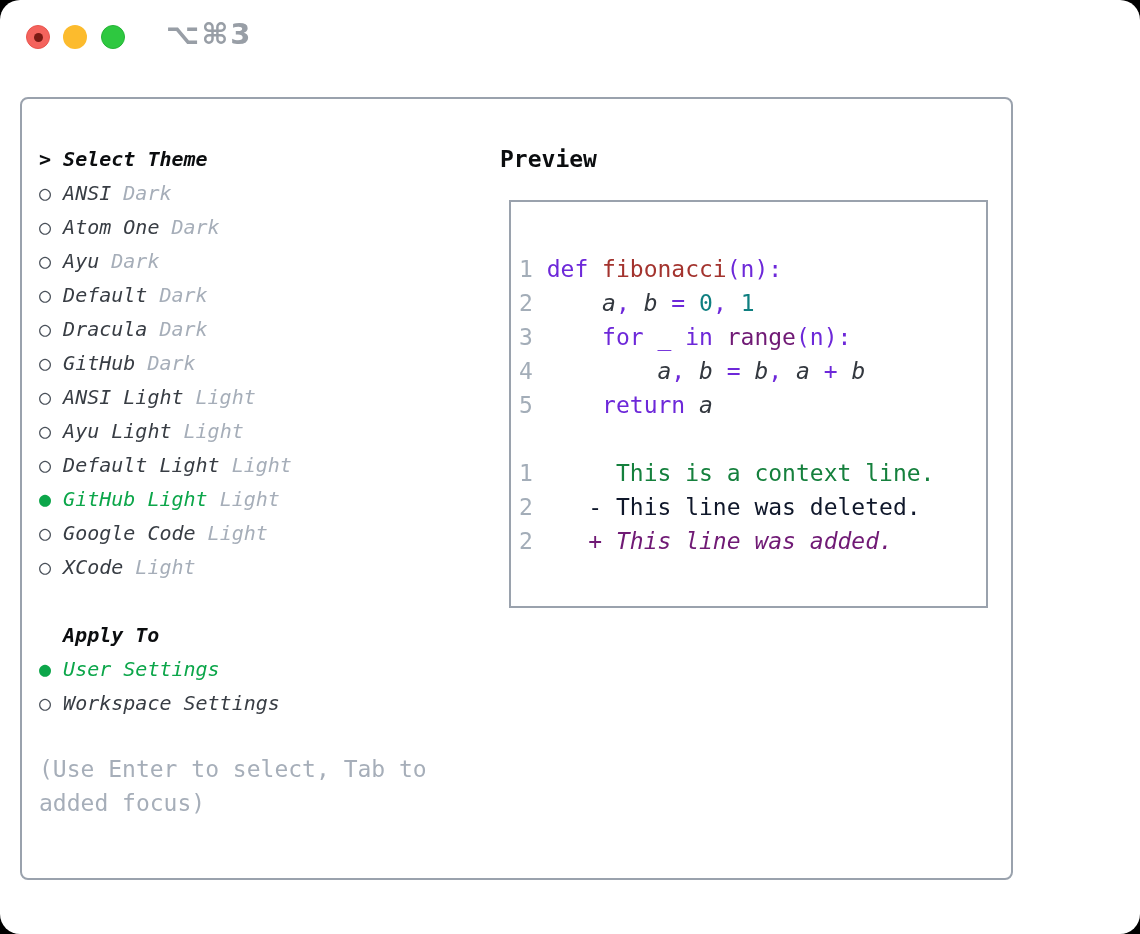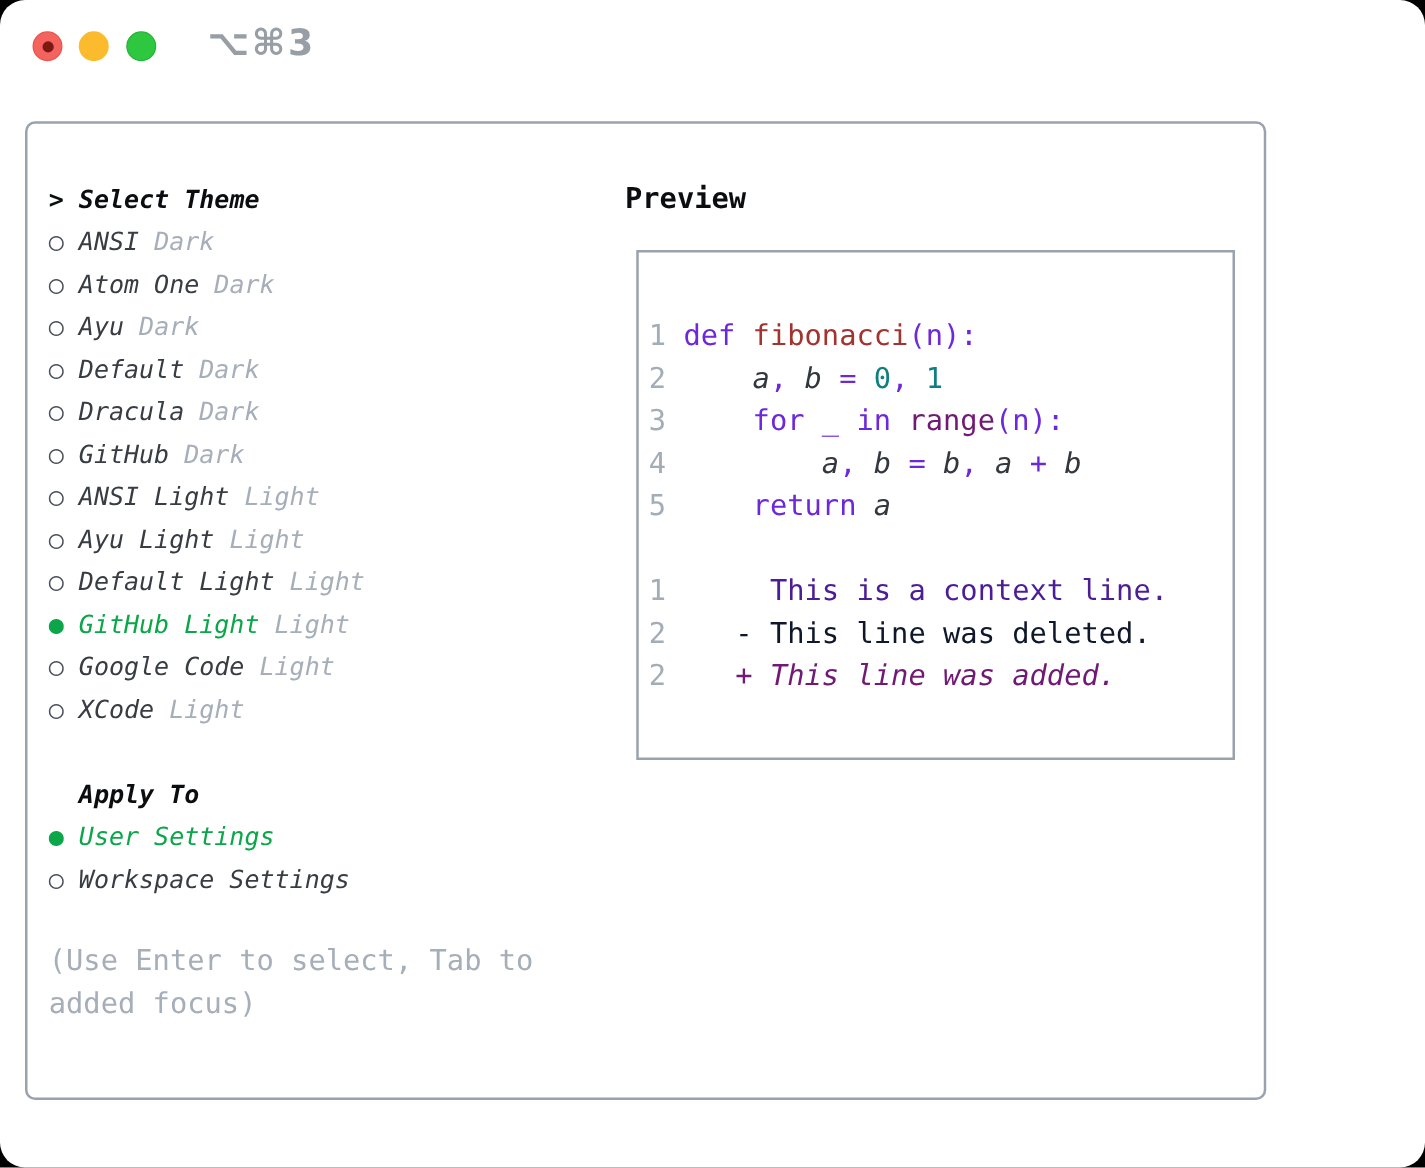--- a/index.html
+++ b/index.html
@@ -53,21 +53,21 @@
   #code-lines{
     position:absolute;left:8px;top:50px;
     font-size:23px;line-height:34px;white-space:pre;
   }
   .ln{color:#a3adb8;}
   .tok-code{color:#6d28d9;}
   .tok-func{color:#a3332e;text-align:right;}
   .tok-num{color:#0f7f80;}
   .tok-call{color:#701a75;}
   .tok-var{color:#33383f;font-style:italic;}
-  .tok-ctx{color:#4c1d95;text-align:right;}
+  .tok-ctx{color:#15803d;text-align:right;}
   .tok-del{color:#0f172a;}
   .tok-add{color:#701a75;font-style:italic;}
 </style>
 </head>
 <body>
 
 <div class="window">
 
   <div class="traffic t-red">
       <span class="dot"></span>

